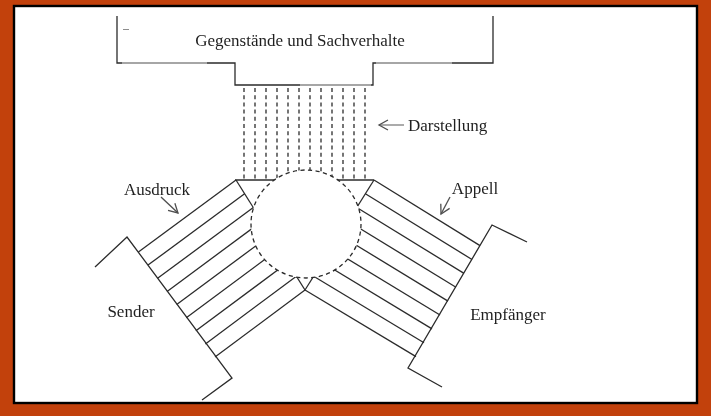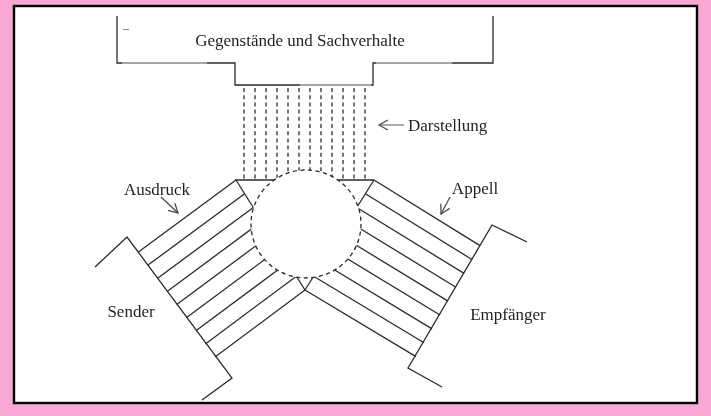--- a/index.html
+++ b/index.html
@@ -4,21 +4,21 @@
 <style>
   html, body {
     margin: 0;
     padding: 0;
     background: #ffffff;
   }
   .stage {
     position: relative;
     width: 711px;
     height: 416px;
-    background: #f9a8d4;
+    background: #c2410c;
     font-family: "Liberation Serif", "DejaVu Serif", serif;
   }
   svg { display: block; }
   .diagram-text {
     font-family: "Liberation Serif", "DejaVu Serif", serif;
     font-size: 17px;
     fill: #1f1f1f;
   }
   .thin  { stroke: #2b2b2b; stroke-width: 1.3; fill: none; }
   .grayline { stroke: #a6a6a6; stroke-width: 2; fill: none; }

